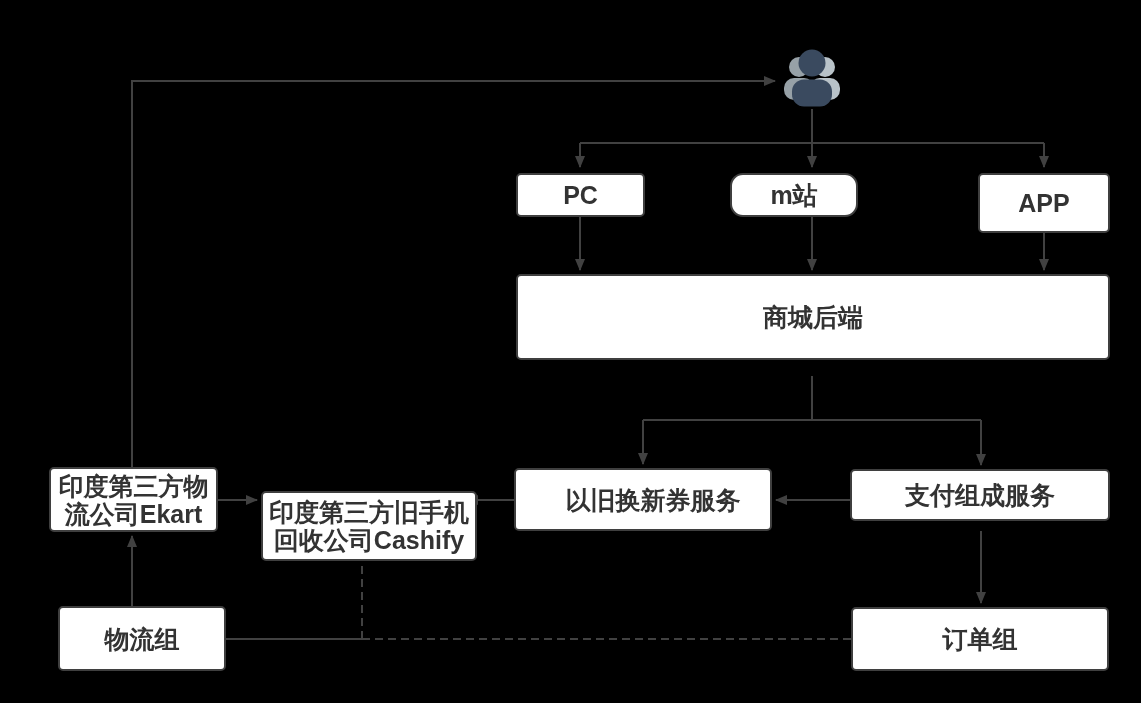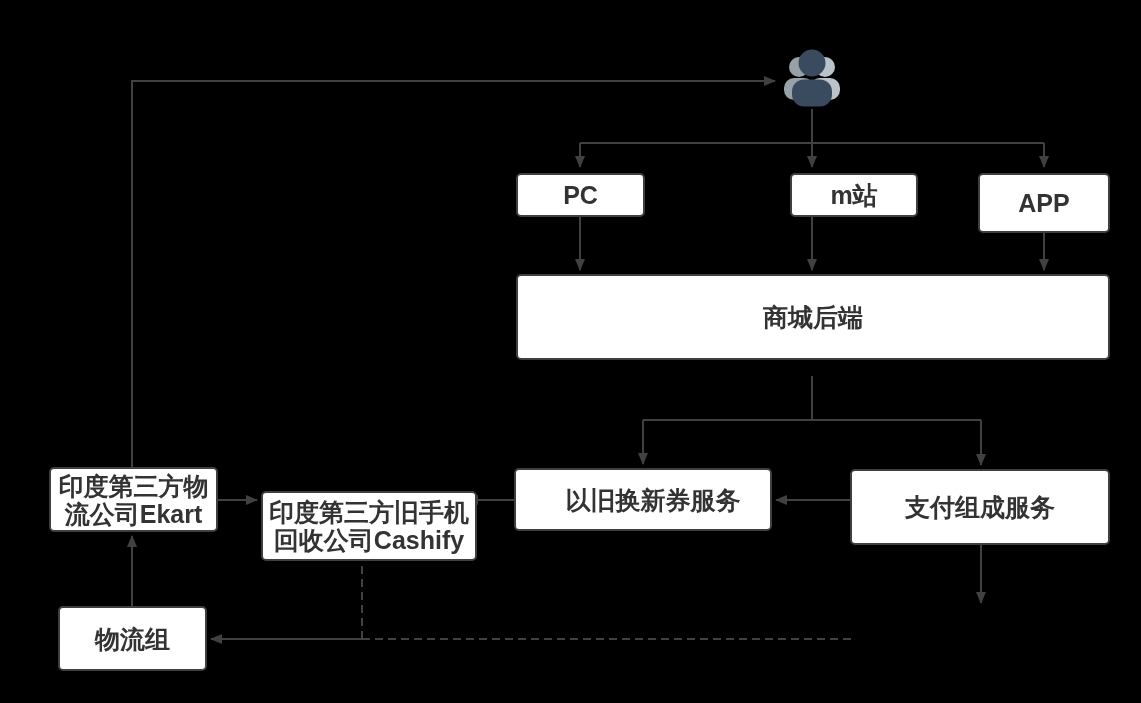--- a/index.html
+++ b/index.html
@@ -81,32 +81,33 @@
       </g>
       <g>
         <circle cx="30" cy="16" r="13.5" fill="#3a4a5f"></circle>
         <rect x="10" y="32.5" width="40" height="27" rx="12" fill="#3a4a5f"></rect>
       </g>
     </svg>
   </div>
 
   <div class="node" style="left:516px;top:173px;width:129px;height:44px;">PC</div>
 
-  <div class="node" style="left:790px;top:173px;width:128px;height:44px;">m站</div>
+  <div class="node" style="left:730px;top:173px;width:128px;height:44px;border-radius:13px;">m站</div>
 
   <div class="node" style="left:978px;top:173px;width:132px;height:60px;">APP</div>
 
   <div class="node" style="left:516px;top:274px;width:594px;height:86px;">商城后端</div>
 
   <div class="node" style="left:514px;top:468px;width:258px;height:63px;padding-left:20px;">以旧换新券服务</div>
 
-  <div class="node" style="left:850px;top:469px;width:260px;height:76px;">支付组成服务</div>
+  <div class="node" style="left:850px;top:469px;width:260px;height:52px;">支付组成服务</div>
 
   <div class="node" style="left:49px;top:467px;width:169px;height:65px;text-align:center;">印度第三方物
 流公司Ekart</div>
 
   <div class="node" style="left:261px;top:464px;width:216px;height:70px;margin-top:27px;">印度第三方旧手机
 回收公司Cashify</div>
 
-  <div class="node" style="left:58px;top:606px;width:149px;height:65px;">物流组</div>
+  <div class="node" style="left:58px;top:606px;width:168px;height:65px;">物流组</div>
 
+  <div class="node" style="left:851px;top:607px;width:258px;height:64px;">订单组</div>
 
 </div>
 
 </body></html>

